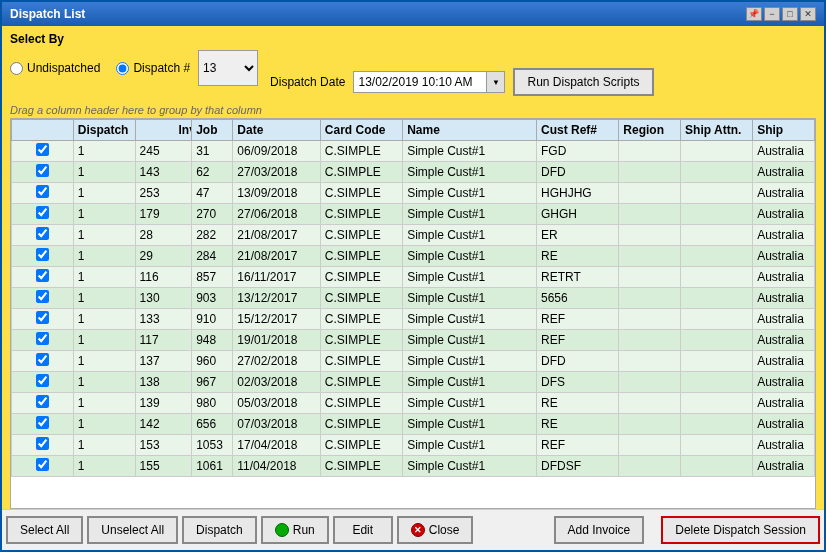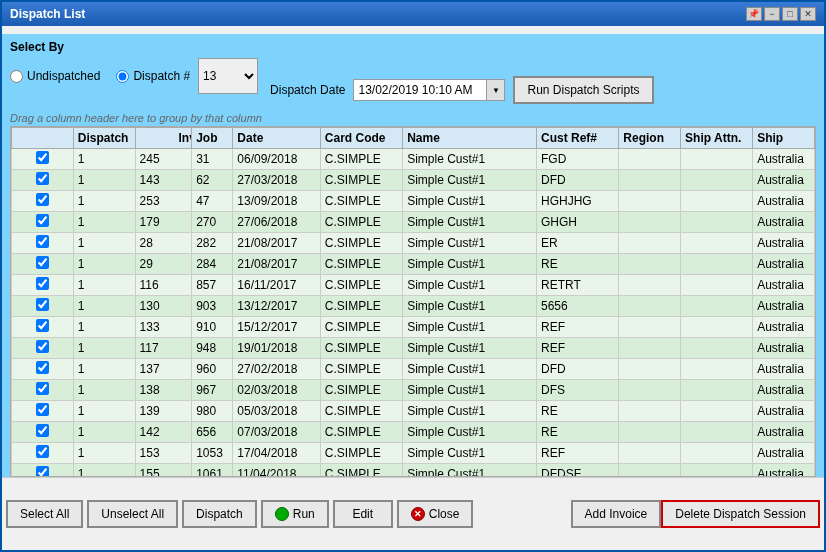--- a/index.html
+++ b/index.html
@@ -47,23 +47,22 @@
       align-items: center;
       justify-content: center;
       font-size: 9px;
       color: #333;
     }
     .content {
       flex: 1;
       display: flex;
       flex-direction: column;
       padding: 6px 8px 0 8px;
-      background: #7dd3fc;
+      background: #fde047;
       overflow: hidden;
-      margin-top: 8px;
     }
     .select-by-section {
       display: flex;
       align-items: center;
       gap: 16px;
       margin-bottom: 4px;
     }
     .select-by-label {
       font-weight: bold;
     }
@@ -144,21 +143,21 @@
     .col-date { width: 85px; }
     .col-cardcode { width: 80px; }
     .col-name { width: 130px; }
     .col-custref { width: 80px; }
     .col-region { width: 60px; }
     .col-shipattn { width: 70px; }
     .col-ship { width: 60px; }
     .footer {
       display: flex;
       align-items: center;
-      padding: 22px 4px;
+      padding: 6px 4px;
       gap: 4px;
       background: #f0f0f0;
       border-top: 1px solid #ccc;
       flex-shrink: 0;
     }
     .footer-btn {
       height: 28px;
       padding: 0 12px;
       font-size: 12px;
       border: 2px solid #888;
@@ -175,21 +174,21 @@
     }
     .footer-btn.close-btn {
       background: #e8e8e8;
     }
     .footer-btn.dispatch-btn {
       background: #e8e8e8;
     }
     .spacer { flex: 1; }
     .footer-right {
       display: flex;
-      gap: 0;
+      gap: 17px;
     }
     .btn-highlight {
       border: 2px solid #cc0000 !important;
     }
     .run-circle {
       width: 14px;
       height: 14px;
       background: #00aa00;
       border-radius: 50%;
       border: 1px solid #006600;

